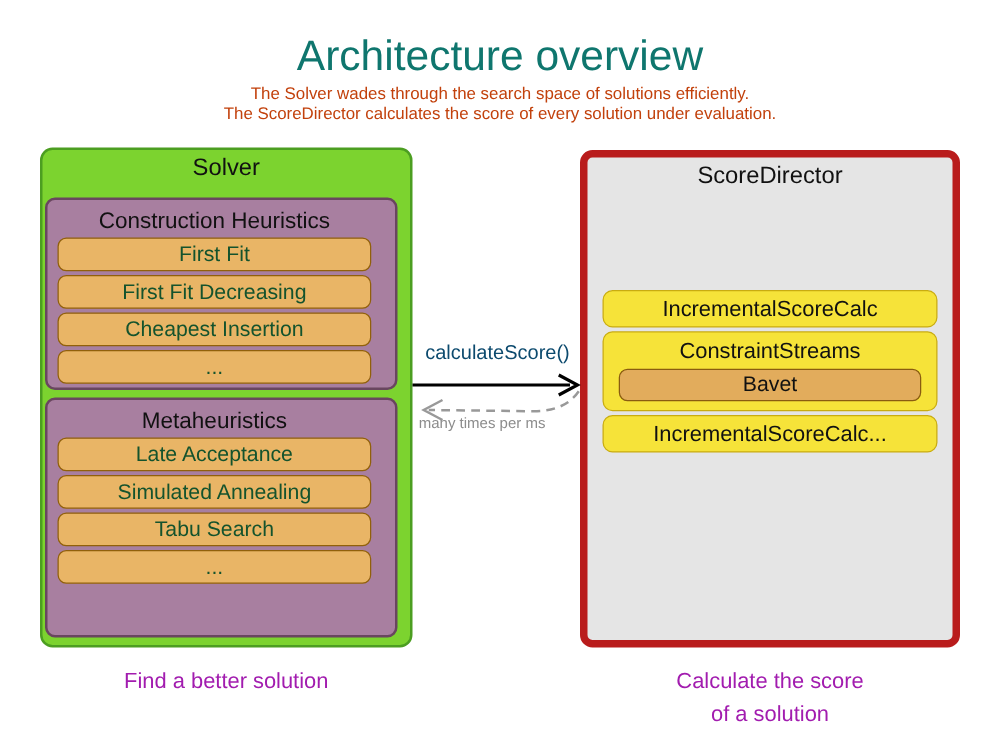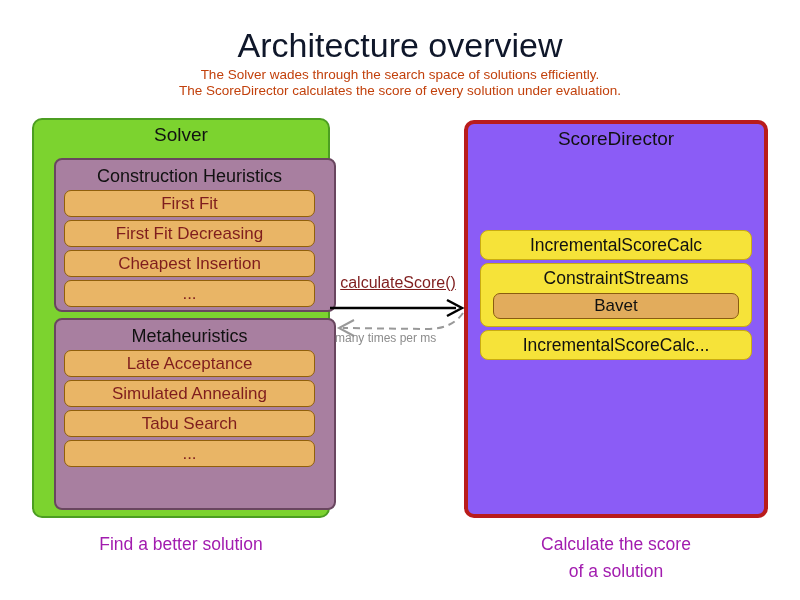--- a/index.html
+++ b/index.html
@@ -2,57 +2,57 @@
 <html><head>
 <meta charset="utf-8">
 <style>
   html,body{margin:0;padding:0;background:#ffffff;}
   .canvas{
     position:relative;width:800px;height:600px;background:#ffffff;overflow:hidden;
     font-family:"Liberation Sans", sans-serif;color:#000;
   }
   .title{
     position:absolute;left:0;top:26px;width:800px;text-align:center;
-    font-size:34px;line-height:38px;color:#0f172a;
+    font-size:34px;line-height:38px;color:#0f766e;
   }
   .subtitle{
     position:absolute;left:0;width:800px;text-align:center;
     font-size:13.5px;line-height:16px;color:#c2410c;
   }
   .s1{top:67px;} .s2{top:83px;}
 
   
   .solver-box{
     position:absolute;left:32px;top:118px;width:298px;height:400px;
     box-sizing:border-box;background:#7CD32F;border:2px solid #4C9E21;border-radius:10px;
   }
   .box-label{
     position:absolute;left:0;top:3px;width:100%;text-align:center;
     font-size:19px;line-height:24px;color:#111;
   }
   .group{
-    position:absolute;left:20px;width:282px;box-sizing:border-box;
+    position:absolute;left:2px;width:282px;box-sizing:border-box;
     background:#A87FA0;border:2px solid #69465F;border-radius:8px;
     padding:2px 19px 0 8px;
   }
   .group-ch{top:38px;height:154px;}
   .group-mh{top:198px;height:192px;}
   .group-title{
     height:28px;line-height:28px;text-align:center;font-size:18px;color:#111;
   }
   .item{
     height:27px;line-height:25px;box-sizing:border-box;margin-bottom:3px;
     background:#E9B566;border:1.5px solid #91600B;border-radius:7px;
-    text-align:center;font-size:17px;color:#7f1d1d;
+    text-align:center;font-size:17px;color:#14532d;
   }
 
   
   .sd-box{
     position:absolute;left:464px;top:120px;width:304px;height:398px;
-    box-sizing:border-box;background:#8b5cf6;border:4px solid #b91c1c;border-radius:10px;
+    box-sizing:border-box;background:#e5e5e5;border:6px solid #b91c1c;border-radius:10px;
   }
   .calc-stack{position:absolute;left:12px;right:12px;top:106px;}
   .calc{
     box-sizing:border-box;margin-bottom:3px;
     background:#F6E339;border:1px solid #C9AC10;border-radius:8px;
     text-align:center;font-size:17.5px;color:#111;
   }
   .calc-plain{height:30px;line-height:28px;}
   .calc-cs{padding-bottom:7px;}
   .calc-title{height:28px;line-height:28px;}
@@ -64,21 +64,21 @@
 
   
   .caption{position:absolute;text-align:center;font-size:17.5px;line-height:27px;color:#a21caf;}
   .caption-left{left:32px;top:531px;width:298px;}
   .caption-right{left:464px;top:531px;width:304px;}
 
   
   .arrow-svg{position:absolute;left:326px;top:270px;}
   .arrow-label{
     position:absolute;left:328px;top:274px;width:140px;text-align:center;
-    font-size:16px;color:#7f1d1d;text-decoration:underline;
+    font-size:16px;color:#0c4a6e;
   }
   .freq-label{
     position:absolute;left:335px;top:331px;width:130px;text-align:left;
     font-size:12px;color:#8C8C8C;
   }
 </style>
 </head>
 <body>
 
 <div class="canvas">

